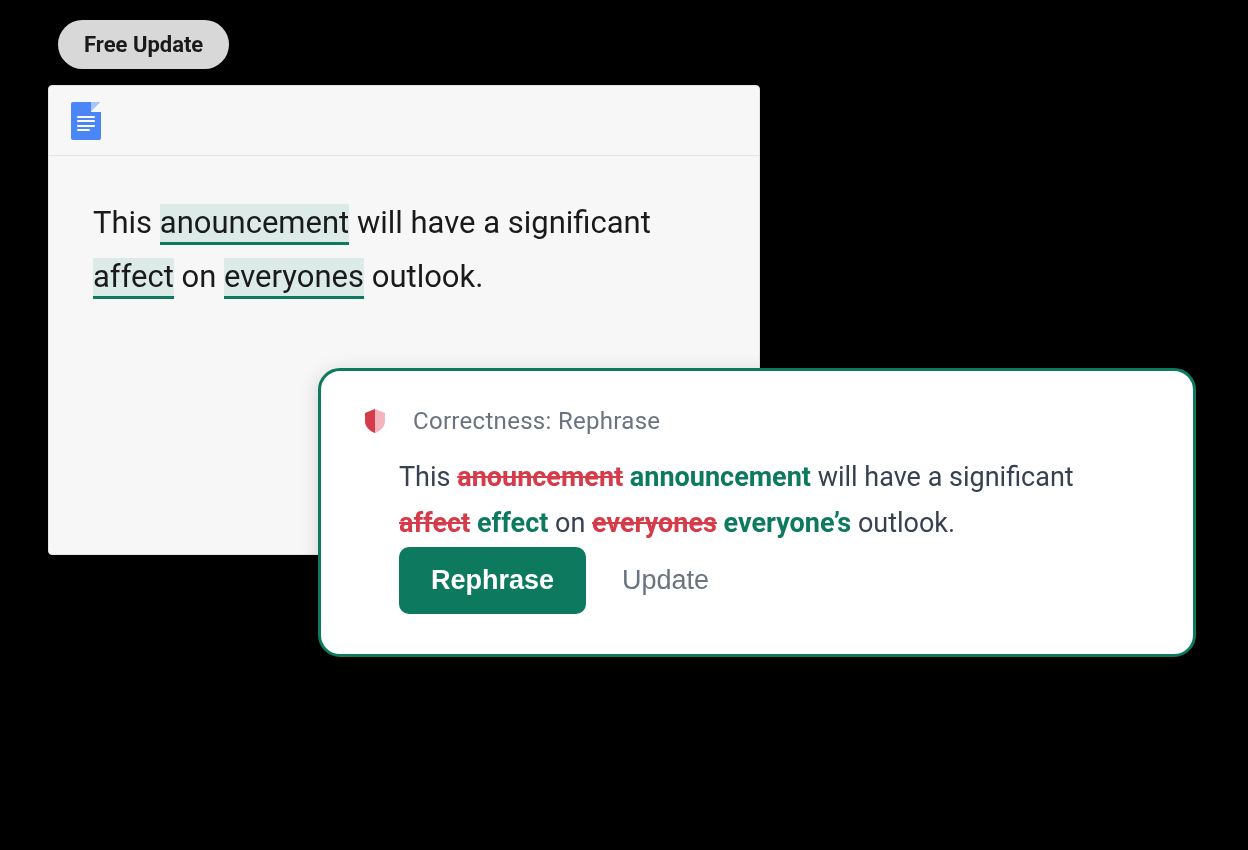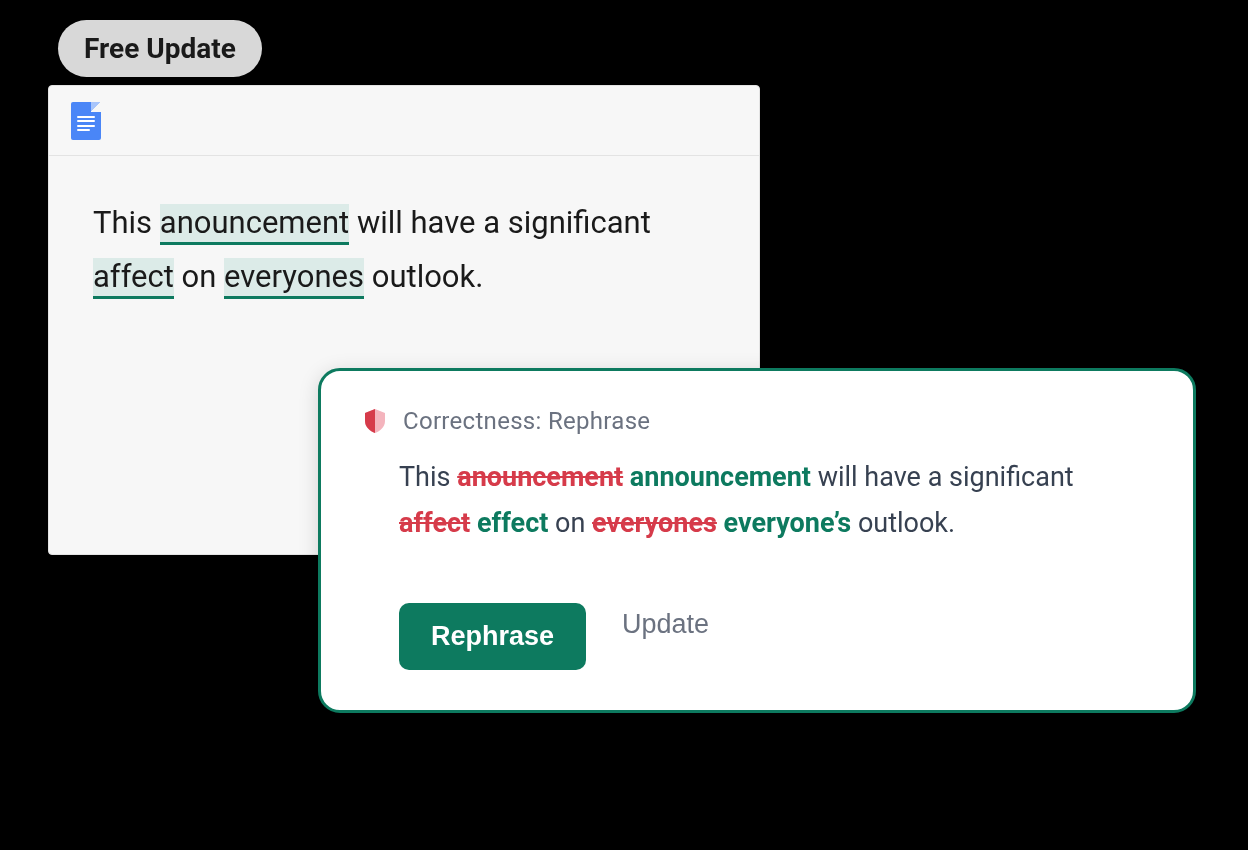--- a/index.html
+++ b/index.html
@@ -10,21 +10,21 @@
     height: 850px;
     position: relative;
   }
   .badge {
     position: absolute;
     top: 20px;
     left: 58px;
     background: #d8d8d8;
     color: #1a1a1a;
     font-weight: 700;
-    font-size: 28px;
+    font-size: 22px;
     padding: 12px 26px;
     border-radius: 999px;
   }
   .doc-window {
     position: absolute;
     top: 85px;
     left: 48px;
     width: 712px;
     height: 470px;
     background: #f7f7f7;
@@ -85,38 +85,37 @@
     width: 878px;
     background: #fff;
     border: 3px solid #0d7a5f;
     border-radius: 22px;
     padding: 36px 44px 40px 44px;
     box-shadow: 0 4px 20px rgba(0,0,0,0.15);
   }
   .card-header {
     display: flex;
     align-items: center;
-    gap: 18px;
+    gap: 28px;
     color: #6b7280;
     font-size: 24px;
     margin-bottom: 20px;
     letter-spacing: 0.3px;
   }
   .shield {
     width: 20px;
     height: 24px;
     position: relative;
   }
   .shield svg { display: block; }
   .card-body {
     font-size: 27px;
     line-height: 1.7;
     color: #374151;
     margin-left: 34px;
-    margin-bottom: 32px;
   }
   .strike {
     color: #d63b4a;
     text-decoration: line-through;
     font-weight: 700;
   }
   .fix {
     color: #0d7a5f;
     font-weight: 700;
   }
@@ -128,21 +127,20 @@
   }
   .btn-primary {
     background: #0d7a5f;
     color: #fff;
     border: none;
     font-size: 27px;
     font-weight: 700;
     padding: 18px 32px;
     border-radius: 10px;
     cursor: pointer;
-    margin-top: 24px;
   }
   .btn-dismiss {
     background: none;
     border: none;
     color: #6b7280;
     font-size: 27px;
     cursor: pointer;
   }
 </style>
 </head>

